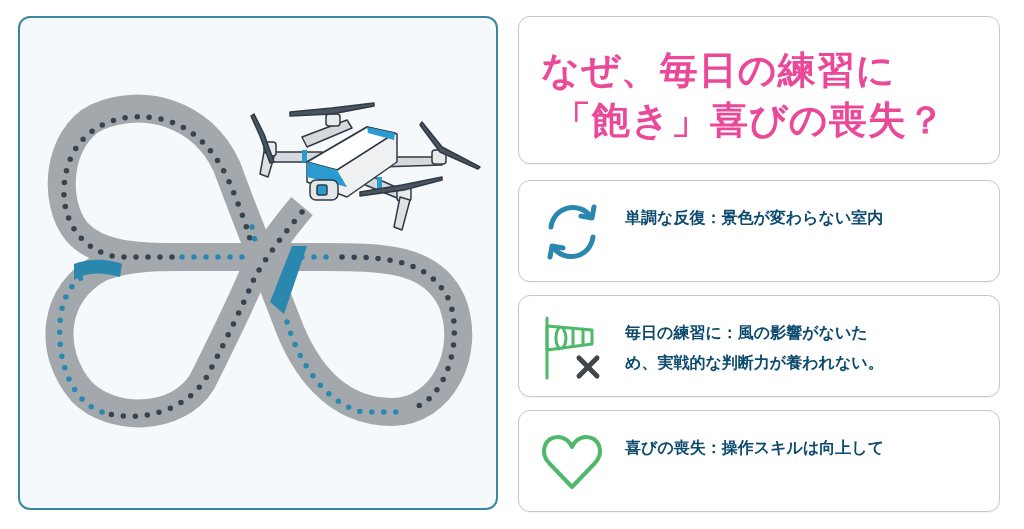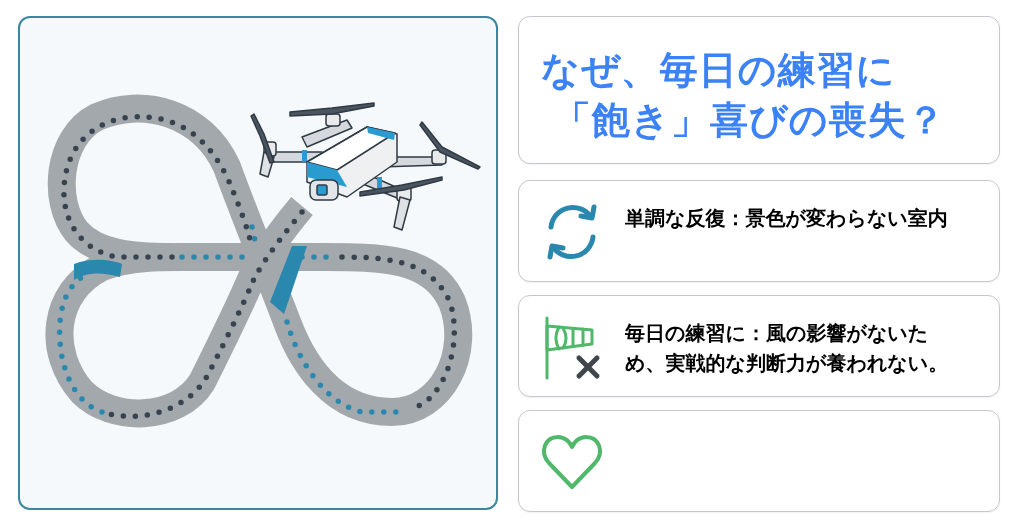--- a/index.html
+++ b/index.html
@@ -13,31 +13,31 @@
   }
   .illus-panel svg { position:absolute; left:0; top:0; }
   .card {
     position:absolute; left:518px; width:482px; box-sizing:border-box;
     border:1.5px solid #c4c8cc; border-radius:12px; background:#ffffff;
     box-shadow:0 1px 2px rgba(0,0,0,0.05);
   }
   .title-card { top:16px; height:148px; }
   .title-text {
     position:absolute; left:22px; top:28px; right:10px;
-    font-size:38px; font-weight:bold; line-height:50px; color:#3b82f6; letter-spacing:1px;
+    font-size:38px; font-weight:bold; line-height:50px; color:#ec4899; letter-spacing:1px;
   }
   .title-text .l2 { display:block; padding-left:12px; }
   .reason-card { height:102px; }
   .reason-card.r1 { top:180px; }
   .reason-card.r2 { top:295px; }
   .reason-card.r3 { top:410px; }
   .reason-icon { position:absolute; left:18px; top:16px; width:70px; height:70px; }
   .reason-text {
     position:absolute; left:106px; top:22px; right:12px;
-    font-size:20px; font-weight:bold; line-height:30px; color:#000000;
+    font-size:16px; font-weight:bold; line-height:30px; color:#0c4a6e;
   }
   .reason-text span { display:block; white-space:nowrap; }
 </style>
 </head>
 <body>
 
 <div class="illus-panel">
   <svg width="480" height="494" viewBox="18 16 480 494">
 
     <g fill="none" stroke="#a3a8ac" stroke-width="28" stroke-linecap="butt" stroke-linejoin="round">
@@ -139,14 +139,15 @@
     <span>毎日の練習に：風の影響がないた</span>
     <span>め、実戦的な判断力が養われない。</span>
   </div>
 </div>
 
 <div class="card reason-card r3">
   <svg class="reason-icon" viewBox="0 0 70 70">
     <path d="M35 60 L 12 36 C 2 25, 8 10, 21 10 C 28 10, 33 15, 35 20 C 37 15, 42 10, 49 10 C 62 10, 68 25, 58 36 Z" fill="none" stroke="#4fb86a" stroke-width="4" stroke-linejoin="round"></path>
   </svg>
   <div class="reason-text">
+    <span>喜びの喪失：操作スキルは向上して</span>
   </div>
 </div>
 
 </body></html>

